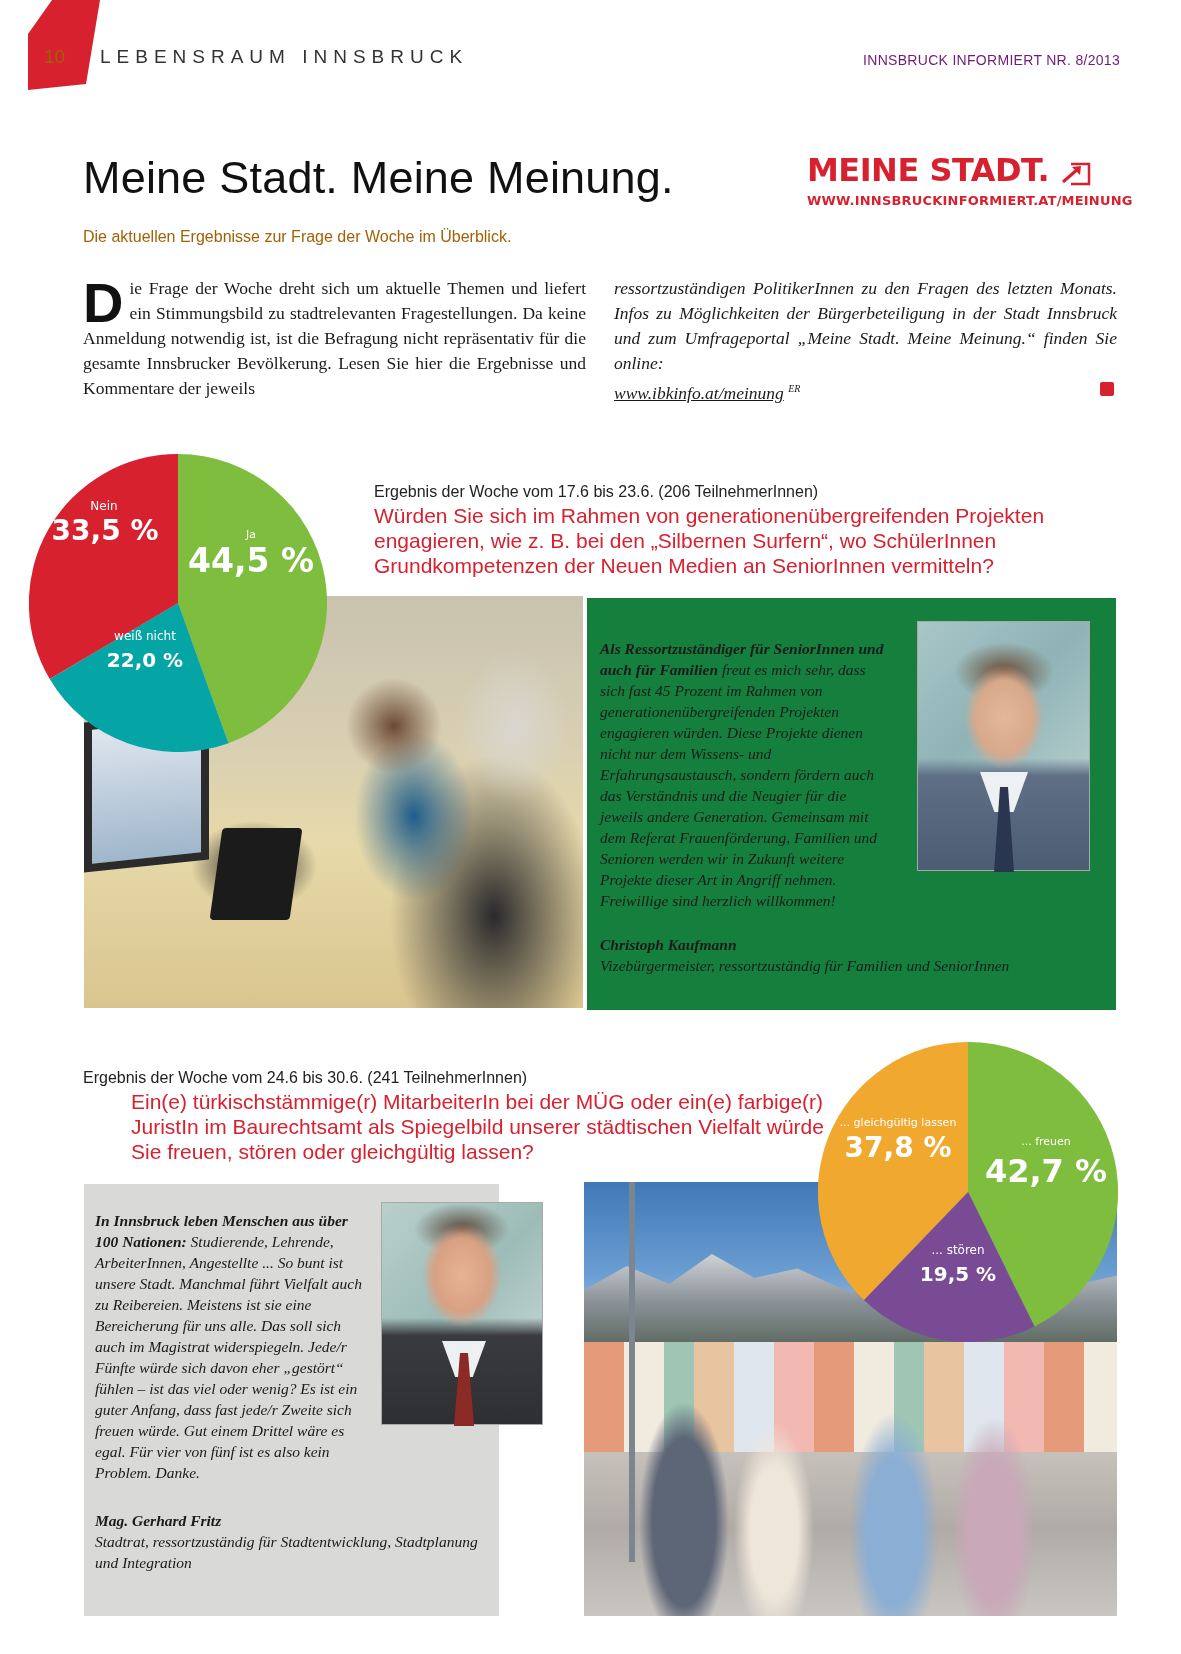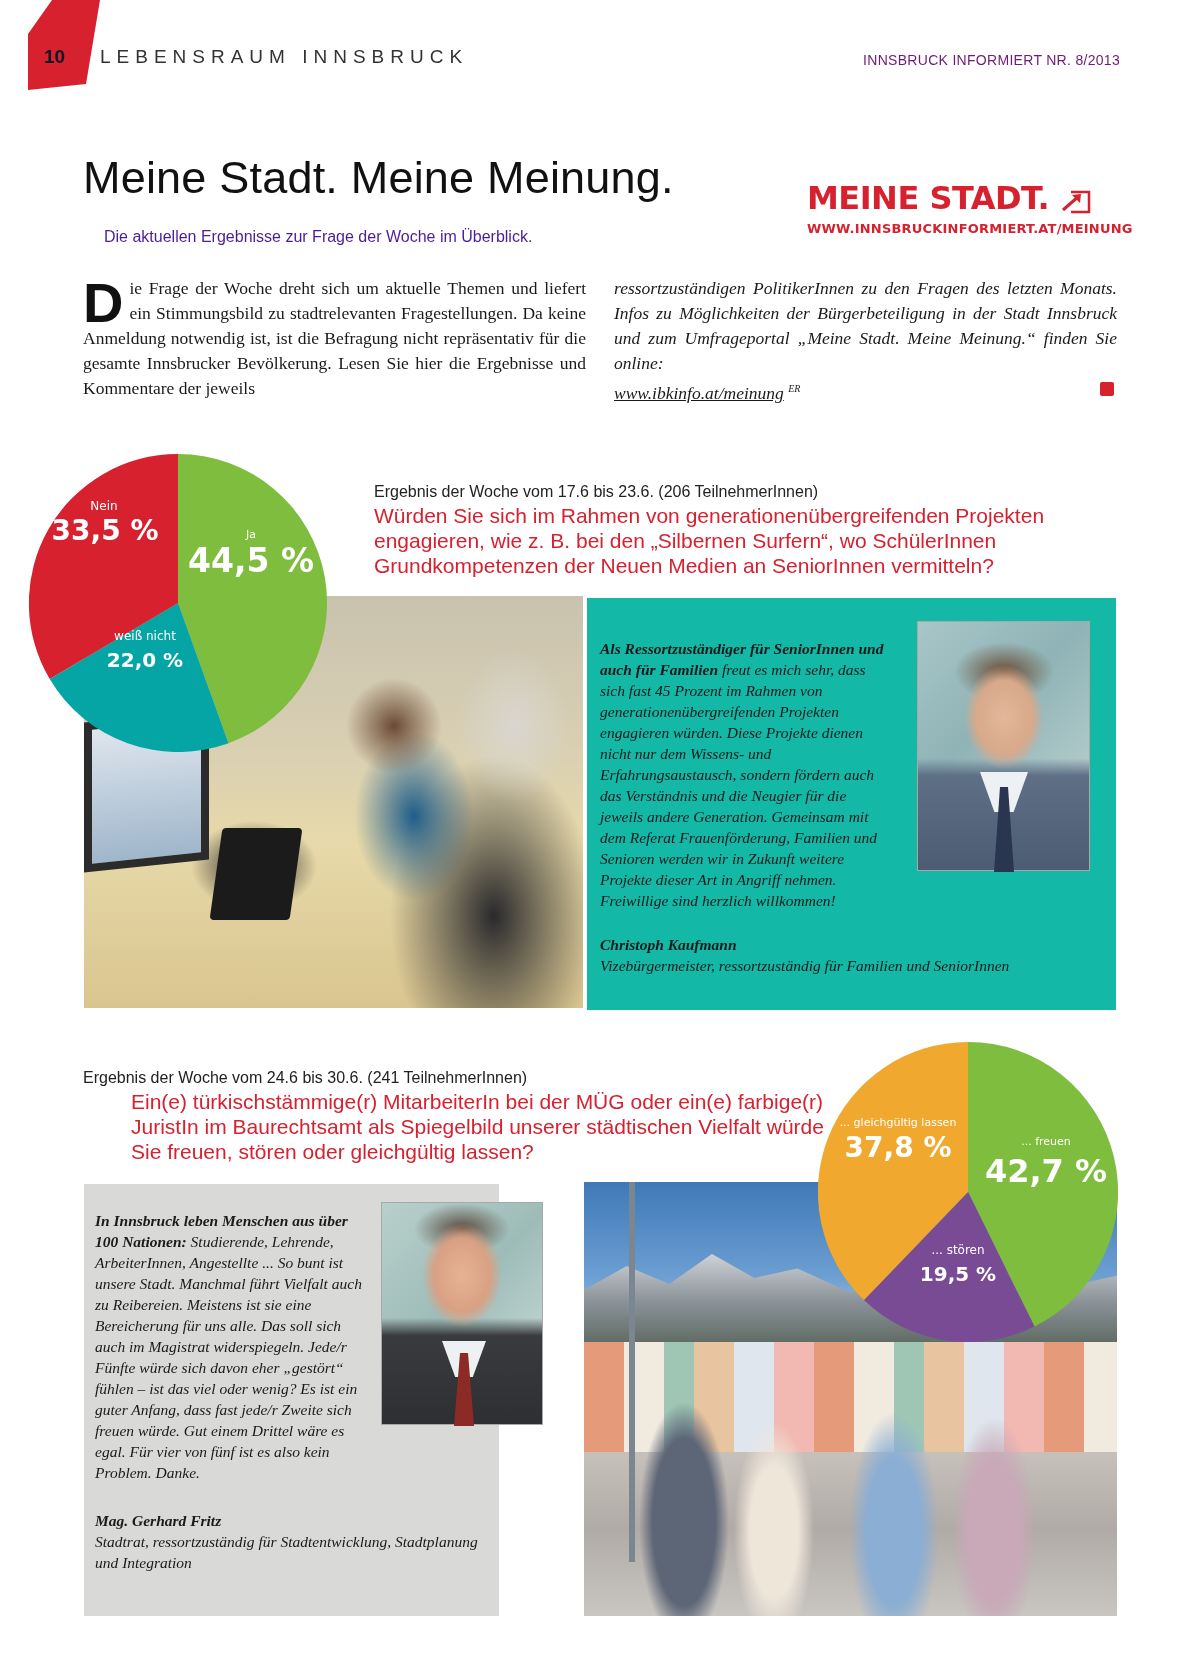--- a/index.html
+++ b/index.html
@@ -6,45 +6,45 @@
   html, body { width: 1181px; height: 1654px; background: #ffffff; overflow: hidden; }
   body { position: relative; font-family: "Liberation Sans", sans-serif; color: #1a1a1a; }
 
   
   .page-tab {
     position: absolute; left: 28px; top: 0; width: 72px; height: 90px;
     background: #d7212f;
     clip-path: polygon(24px 0, 72px 0, 58px 84px, 0 90px, 0 34px);
   }
   .page-num {
-    position: absolute; left: 44px; top: 46px; font-size: 19px; color: #0f172a;
-    font-family: "Liberation Sans", sans-serif; font-weight: 700;
+    position: absolute; left: 44px; top: 46px; font-size: 19px; color: #a16207;
+    font-family: "Liberation Sans", sans-serif; font-weight: 400;
   }
   .section-title {
     position: absolute; left: 100px; top: 46px; font-size: 19px; letter-spacing: 6px;
     color: #333; font-weight: normal;
   }
   .issue {
     position: absolute; right: 61px; top: 52px; font-size: 14px; color: #701a75; letter-spacing: 0.3px;
   }
 
   
   .main-title {
     position: absolute; left: 83px; top: 152px; font-size: 45px; font-weight: normal; color: #111;
     letter-spacing: 0.2px;
   }
   .subtitle {
-    position: absolute; left: 83px; top: 228px; font-size: 16px; color: #4c1d95; margin-left: 21px;
+    position: absolute; left: 83px; top: 228px; font-size: 16px; color: #a16207;
   }
   .logo {
     position: absolute; left: 807px; top: 153px; width: 310px; color: #d7212f;
     font-family: "DejaVu Sans", sans-serif; font-weight: bold;
   }
   .logo .l1, .logo .l2 { font-size: 32px; line-height: 34px; letter-spacing: -0.5px; }
-  .logo .l1 { display: flex; align-items: center; gap: 12px; margin-top: 28px; }
+  .logo .l1 { display: flex; align-items: center; gap: 12px; }
   .logo .arrow-box {
     width: 30px; height: 24px; position: relative;
   }
   .logo .url { font-size: 13px; margin-top: 6px; letter-spacing: 0.2px; }
 
   
   .intro-col {
     position: absolute; top: 276px; width: 503px;
     font-family: "Liberation Serif", serif; font-size: 17.5px; line-height: 25px; text-align: justify;
     color: #1a1a1a;
@@ -80,21 +80,21 @@
     position: absolute; left: 0; top: 120px; width: 125px; height: 150px;
     background: linear-gradient(180deg, #dfe6ee, #9fb6cb); border: 8px solid #2b2b2b;
     transform: skewY(-6deg);
   }
   .keyboard {
     position: absolute; left: 132px; top: 232px; width: 80px; height: 92px; background: #1b1b1b;
     border-radius: 4px; transform: skewX(-8deg);
   }
   .pie1 { position: absolute; left: 29px; top: 454px; width: 298px; height: 298px; }
   .comment1 {
-    position: absolute; left: 587px; top: 598px; width: 529px; height: 412px; background: #14b8a6;
+    position: absolute; left: 587px; top: 598px; width: 529px; height: 412px; background: #15803d;
   }
   .comment-text {
     font-family: "Liberation Serif", serif; font-style: italic; font-size: 15.5px; line-height: 21px; color: #1a1a1a;
   }
   .comment-text b { font-weight: bold; }
   .c1-text { position: absolute; left: 13px; top: 40px; width: 290px; }
   .c1-author { position: absolute; left: 13px; top: 336px; width: 500px; }
   .portrait {
     position: absolute; border: 1px solid #a8a8a8;
   }

